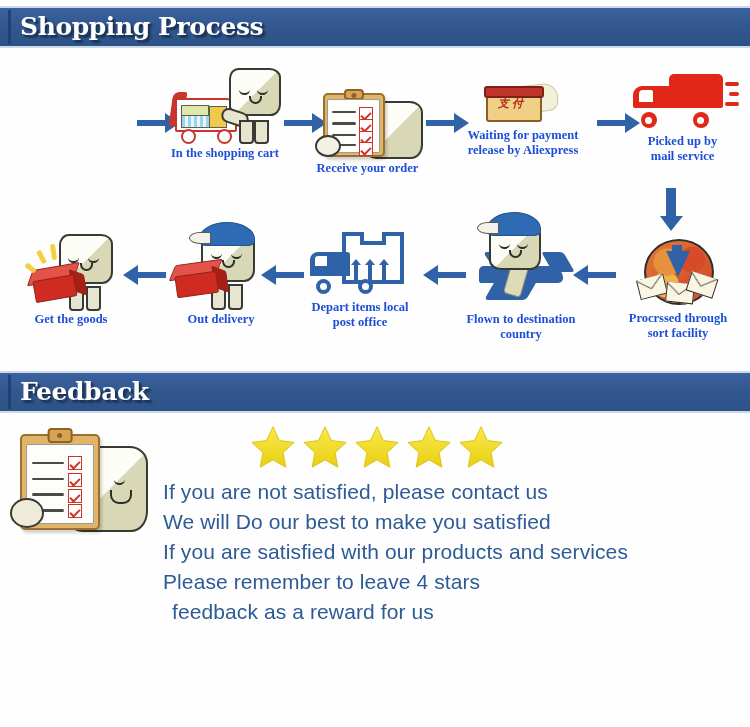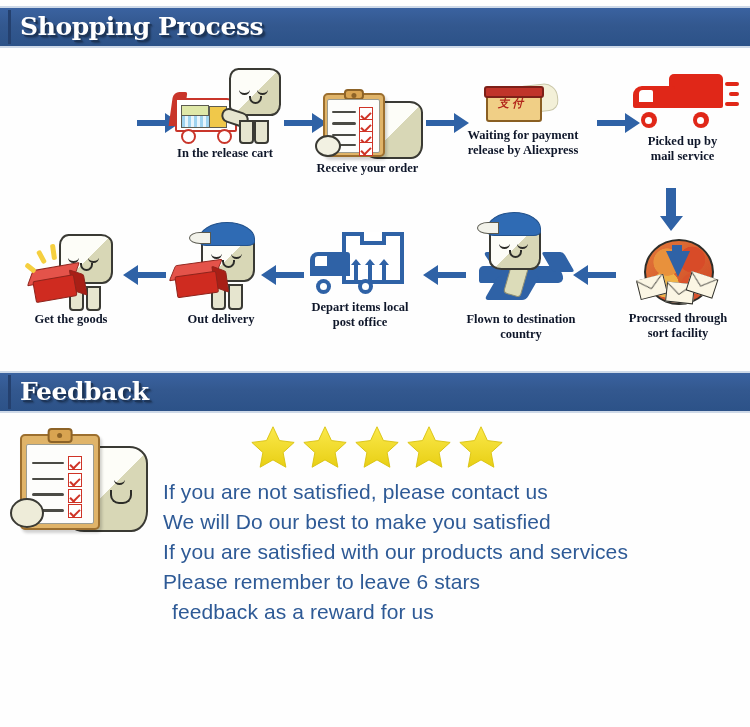--- a/index.html
+++ b/index.html
@@ -37,21 +37,21 @@
   #banner-shopping{top:6px;text-align:center;}
   #banner-feedback{top:371px;}
 
   
   .step{position:absolute;text-align:center;}
   .step .art{position:relative;margin:0 auto;}
   .step .caption{
     font-family:"Liberation Serif", serif;
     font-weight:bold;
     font-size:12.5px;
-    color:#0f172a;
+    color:#1d4ed8;
     line-height:1.18;
     margin-top:2px;
     white-space:pre-line;
   }
 
   
   .arrow{position:absolute;}
   .arrow svg{display:block;}
 
   
@@ -236,21 +236,21 @@
       <div class="mascot" style="position:absolute;left:52px;top:0;width:60px;height:74px;">
         <div class="m-head" style="left:8px;top:0;width:48px;height:44px;"></div>
         <div class="m-eye" style="left:18px;top:18px;"></div>
         <div class="m-eye" style="left:36px;top:18px;"></div>
         <div class="m-mouth" style="left:28px;top:28px;"></div>
         <div class="m-arm" style="left:0px;top:42px;width:24px;height:11px;transform:rotate(18deg);"></div>
         <div class="m-leg" style="left:18px;top:52px;width:11px;height:20px;"></div>
         <div class="m-leg" style="left:33px;top:52px;width:11px;height:20px;"></div>
       </div>
     </div>
-    <div class="caption">In the release cart</div>
+    <div class="caption">In the shopping cart</div>
   </div>
 
   <div class="arrow" style="left:282px;top:110px;">
     <svg width="48" height="26" viewBox="0 0 48 26">
         <path d="M2 10h28V3l15 10-15 10v-7H2z" fill="#2f62a6"></path>
       </svg>
   </div>
 
   <div class="step" style="left:305px;top:87px;width:125px;">
     <div class="art" style="width:118px;height:72px;">
@@ -501,16 +501,16 @@
       <path d="M25 2l7 15 16 2-12 11 3 16-14-8-14 8 3-16L2 19l16-2z" fill="url(#sg)" stroke="#d9c20f" stroke-width="1"></path>
     </svg>
     <svg class="star" viewBox="0 0 50 48">
       <path d="M25 2l7 15 16 2-12 11 3 16-14-8-14 8 3-16L2 19l16-2z" fill="url(#sg)" stroke="#d9c20f" stroke-width="1"></path>
     </svg>
   </div>
 
   <div class="fb-text" style="left:163px;top:477px;">If you are not satisfied, please contact us</div>
   <div class="fb-text" style="left:163px;top:537px;">If you are satisfied with our products and services</div>
   <div class="fb-text" style="left:163px;top:507px;">We will Do our best to make you satisfied</div>
-  <div class="fb-text" style="left:163px;top:567px;">Please remember to leave 6 stars</div>
+  <div class="fb-text" style="left:163px;top:567px;">Please remember to leave 4 stars</div>
   <div class="fb-text" style="left:172px;top:597px;">feedback as a reward for us</div>
 
 </div>
 
 </body></html>

